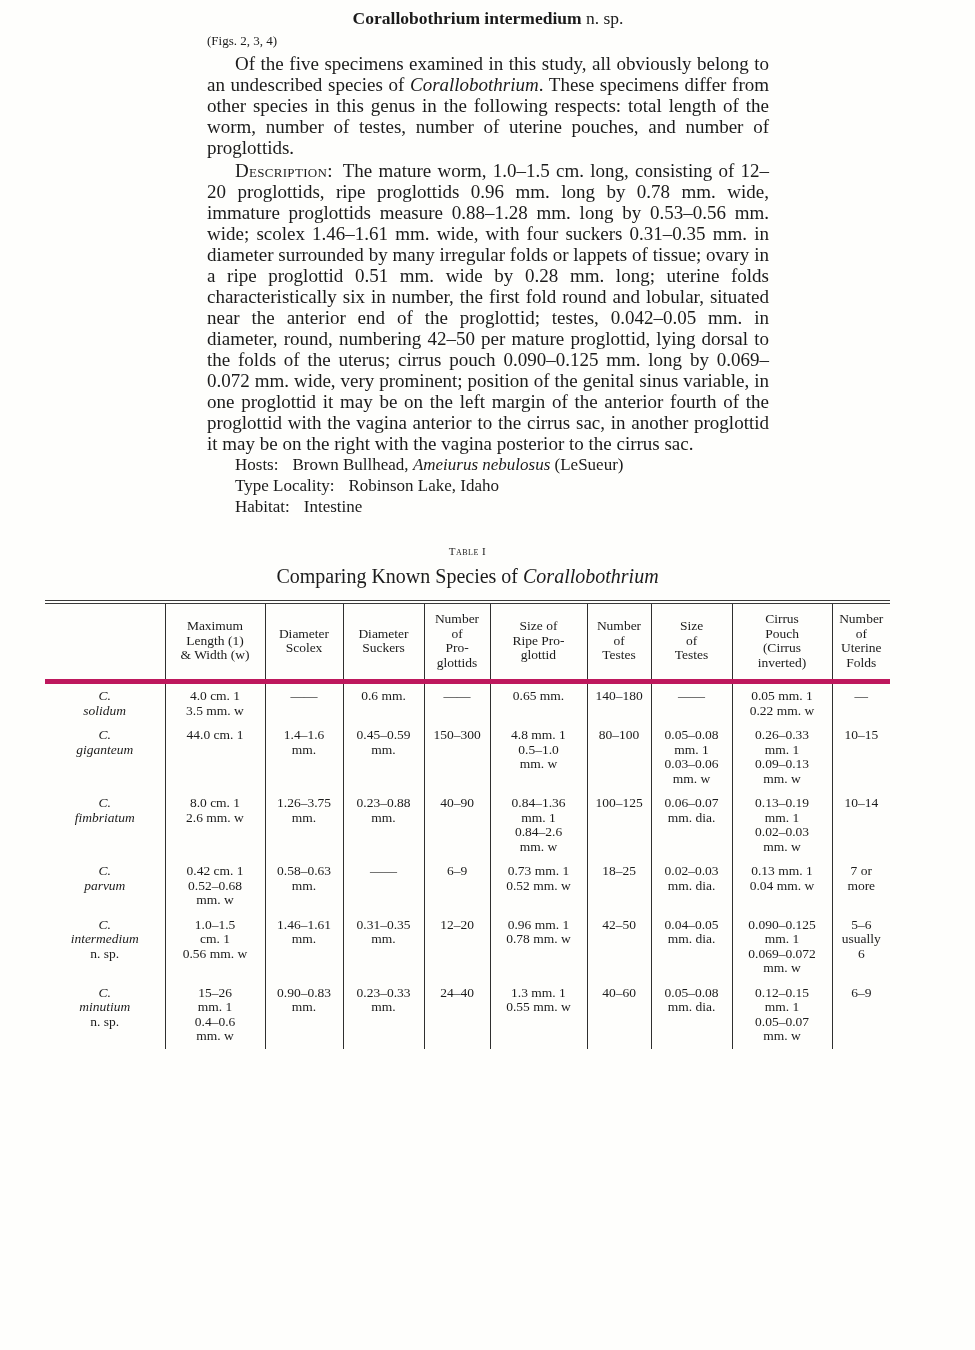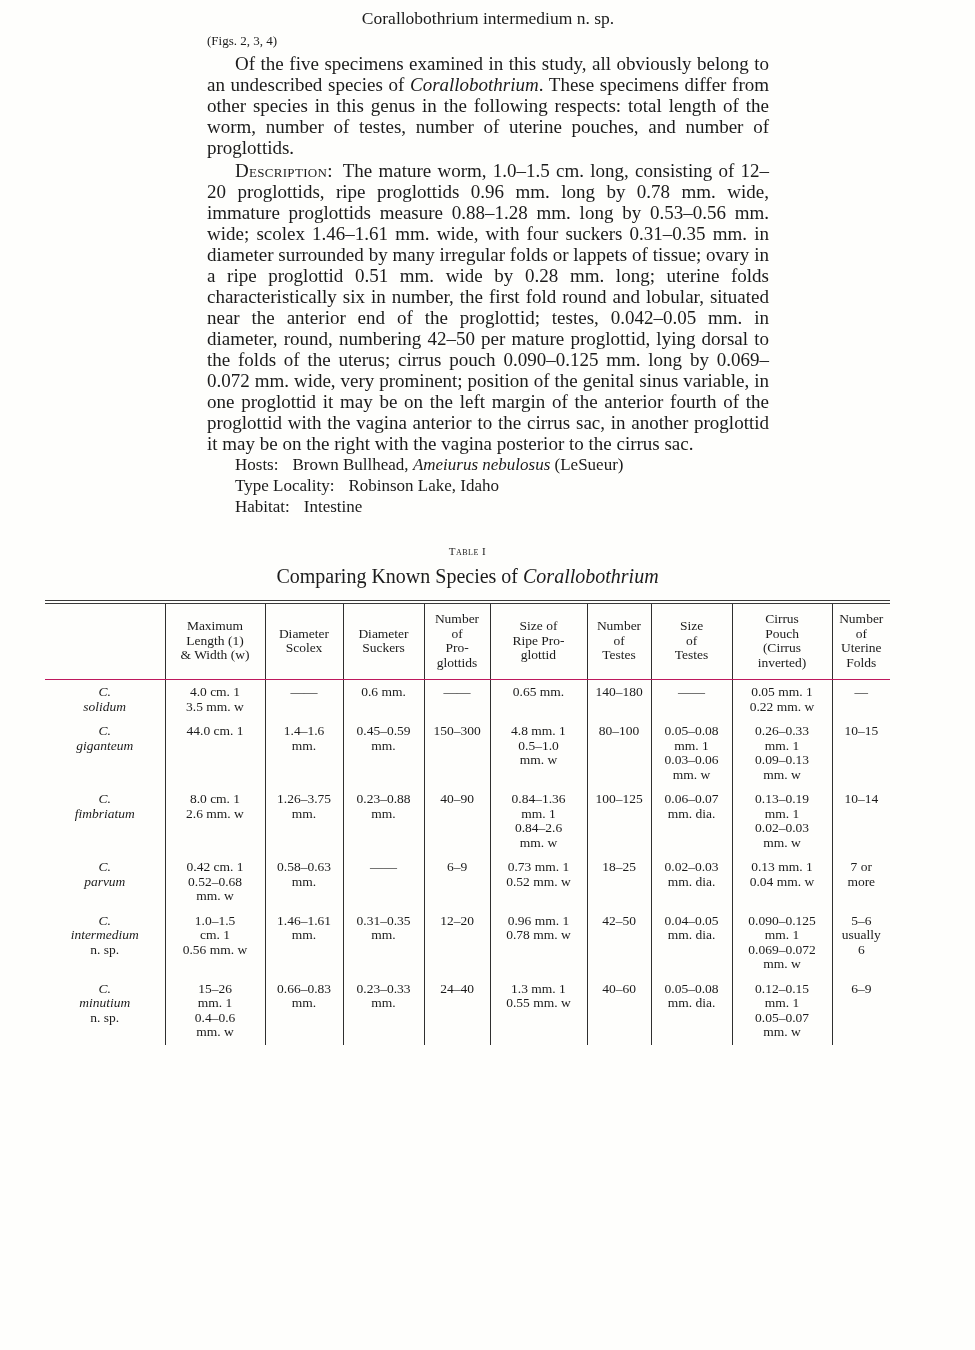--- a/index.html
+++ b/index.html
@@ -13,21 +13,21 @@
     font-family:"Liberation Serif", "DejaVu Serif", serif;
     overflow:hidden;
   }
   
   .textcol {
     position:absolute;
     left:207px; top:8px;
     width:562px;
   }
   .title-line { text-align:center; font-size:17.5px; line-height:21px; }
-  .title-main { font-weight:normal; }
+  .title-main { font-weight:bold; }
   .figs-line { text-align:left; font-size:13px; line-height:21px; margin-top:1px; }
   .para {
     font-size:19px; line-height:21px;
     text-align:justify;
     margin-top:2px;
   }
   .para .indent { display:inline-block; width:28px; }
   .smallcaps { font-variant:small-caps; letter-spacing:0.3px; }
   .it { font-style:italic; }
   .meta-line { font-size:17px; line-height:21px; padding-left:28px; }
@@ -45,21 +45,21 @@
     font-size:13.5px; line-height:14.5px;
   }
   table.cmp th, table.cmp td {
     white-space:pre-line;
     text-align:center;
     font-weight:normal;
   }
   table.cmp th {
     vertical-align:middle;
     padding:8px 1px 9px;
-    border-bottom:1px solid #be185d;
+    border-bottom:5px solid #be185d;
   }
   table.cmp td { vertical-align:top; padding:5px 1px 5px; }
   table.cmp th + th, table.cmp td + td { border-left:1px solid #2f2f2f; }
   col.c-species { width:120px; }
   col.c-maxlen  { width:100px; }
   col.c-dscolex { width:78px; }
   col.c-dsuck   { width:81px; }
   col.c-nprog   { width:66px; }
   col.c-ripe    { width:97px; }
   col.c-ntest   { width:64px; }
@@ -244,21 +244,21 @@
             <td>5–6
 usually
 6</td>
           </tr>
           <tr>
             <td class="species"><span>C.</span><span>minutium</span><span class="rm">n. sp.</span></td>
             <td>15–26
 mm. 1
 0.4–0.6
 mm. w</td>
-            <td>0.66–0.83
+            <td>0.90–0.83
 mm.</td>
             <td>0.23–0.33
 mm.</td>
             <td>24–40</td>
             <td>1.3 mm. 1
 0.55 mm. w</td>
             <td>40–60</td>
             <td>0.05–0.08
 mm. dia.</td>
             <td>0.12–0.15

